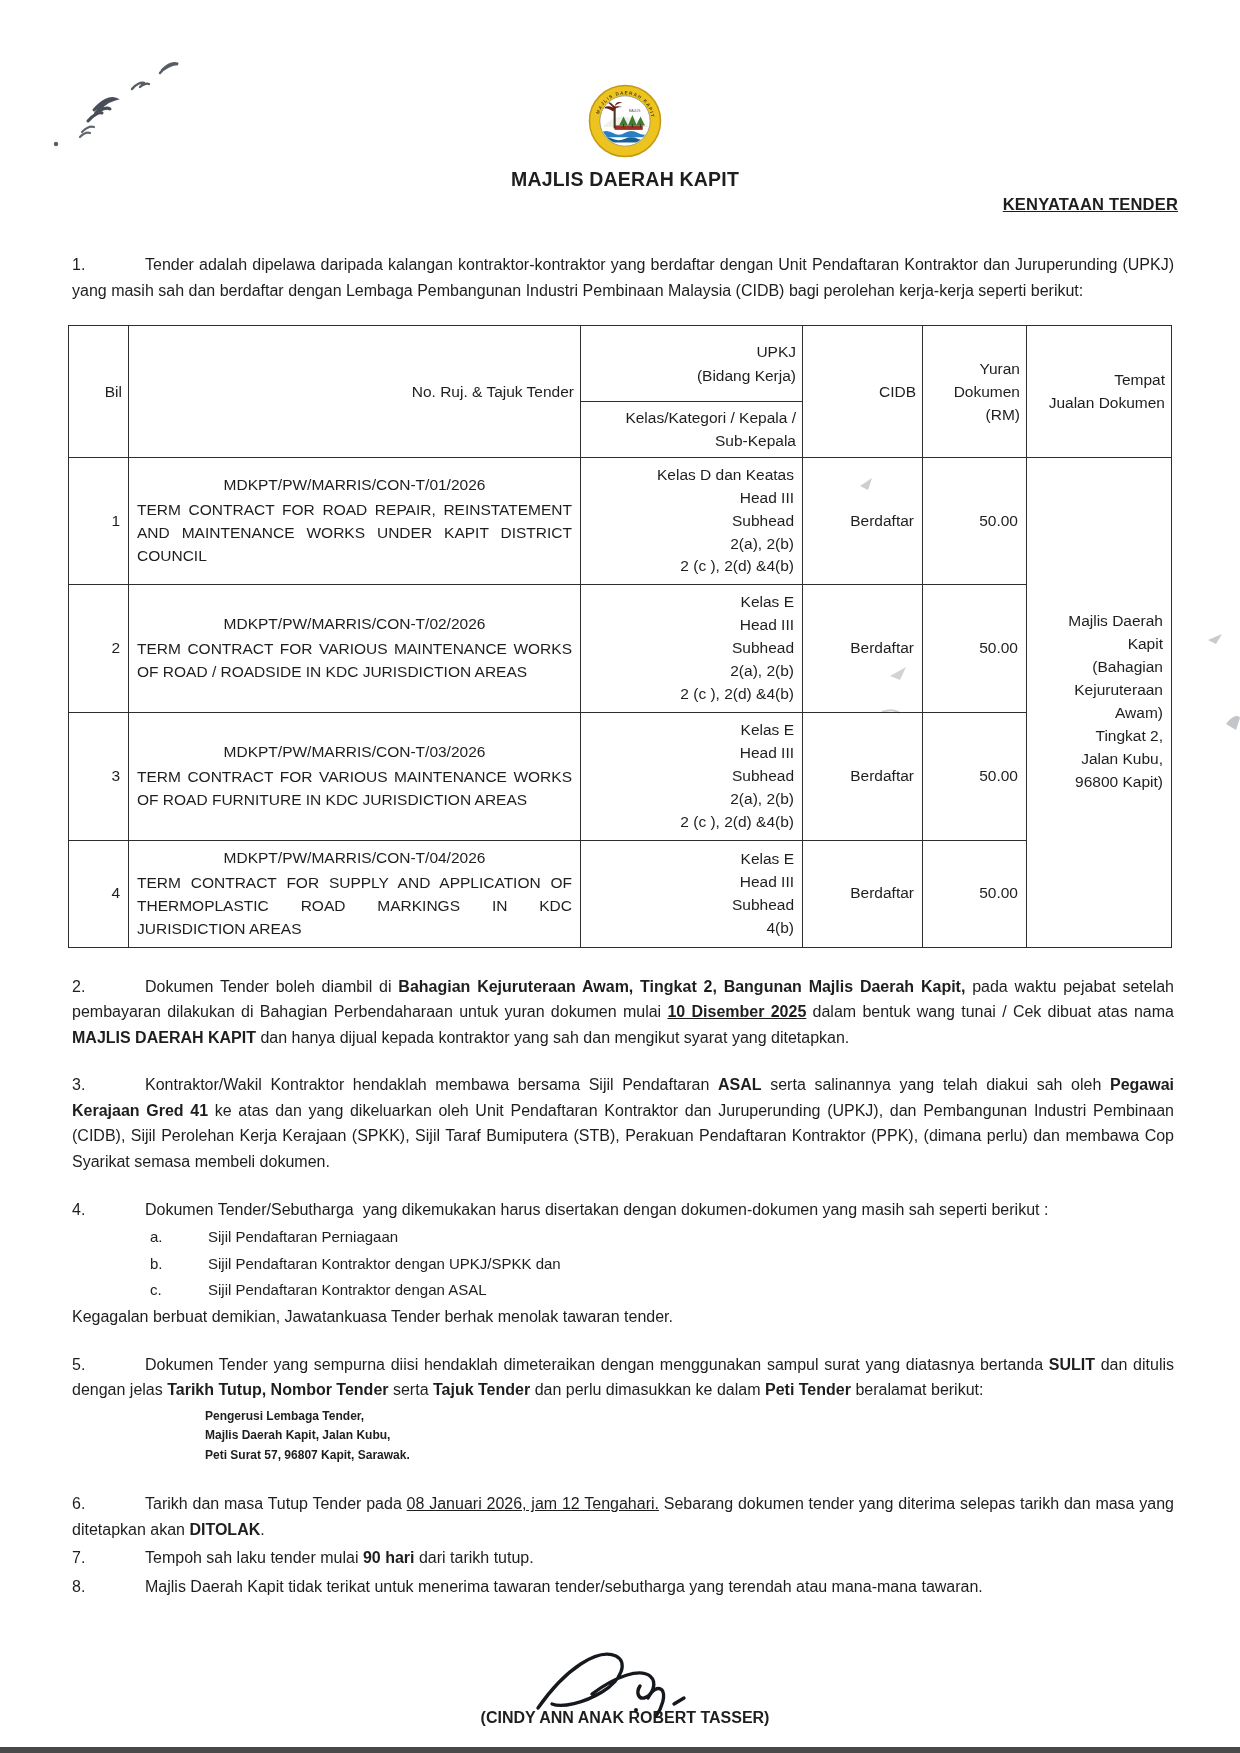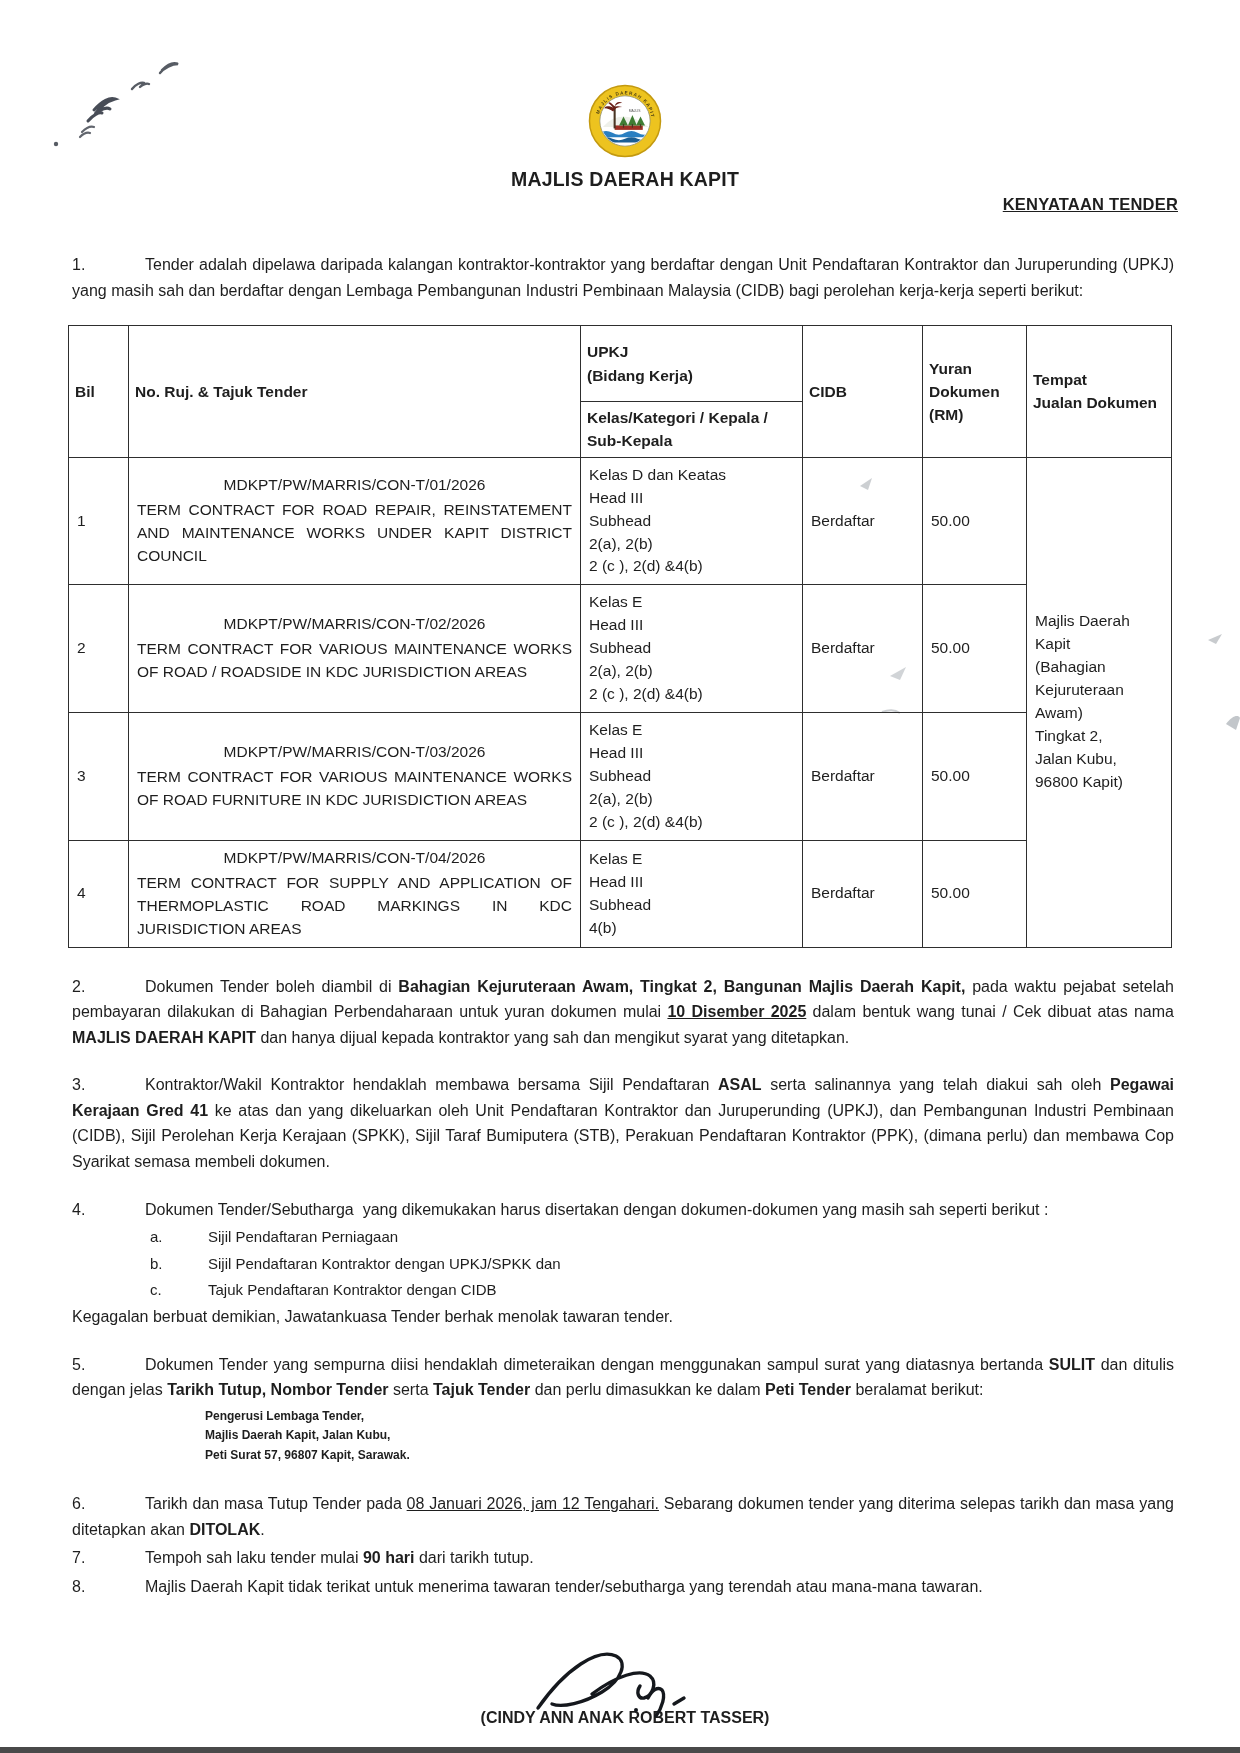--- a/index.html
+++ b/index.html
@@ -14,24 +14,24 @@
   .doc-title{ text-align:center;font-weight:700;font-size:19.5px;letter-spacing:.2px;margin:2px 0 4px 0;}
   .doc-subtitle{text-align:right;font-weight:700;font-size:16.5px;text-decoration:underline;margin:0 0 38px 0;letter-spacing:.2px;}
   
   .para{font-size:16px;line-height:1.6;text-align:justify;margin:0 4px 22px 0;}
   .para .pnum{display:inline-block;width:73px;font-weight:400;}
   .para.tight{margin-bottom:3px;}
   .rich span{white-space:pre-wrap;}
   
   table.tender{border-collapse:collapse;width:1103px;margin:0 0 26px -4px;table-layout:fixed;}
   table.tender,.tender th,.tender td{border:1.5px solid #2e2e2e;}
-  .tender th{font-size:15.5px;font-weight:700;text-align:left;vertical-align:middle;padding:4px 6px;line-height:1.5;}
+  .tender th{font-size:15.5px;font-weight:400;text-align:right;vertical-align:middle;padding:4px 6px;line-height:1.5;}
   .tender td{font-size:15.5px;vertical-align:middle;padding:6px 8px;line-height:1.48;}
   .pre{white-space:pre-line;}
-  .cell-center{text-align:left;}
+  .cell-center{text-align:right;}
   .cell-ref{padding-left:14px;padding-right:10px;}
   .cell-ref .ref-no{text-align:center;margin-bottom:2px;}
   .cell-ref .ref-title{text-align:justify;}
   .upkj-sub{border-top:1.5px solid #2e2e2e;}
   
   .sublist{margin:0 0 2px 78px;font-size:15px;line-height:1.62;}
   .sublist .letter{display:inline-block;width:58px;}
   .plain-line{font-size:16px;line-height:1.6;margin:0 0 22px 0;}
   
   .address{margin:4px 0 26px 133px;font-weight:700;font-size:12px;line-height:1.62;}
@@ -193,21 +193,21 @@
   </tbody>
     </table>
 
   <p class="para rich"><span class="pnum">2.</span><span><span>Dokumen Tender boleh diambil di </span><span style="font-weight: 700;">Bahagian Kejuruteraan Awam, Tingkat 2, Bangunan Majlis Daerah Kapit,</span><span> pada waktu pejabat setelah pembayaran dilakukan di Bahagian Perbendaharaan untuk yuran dokumen mulai </span><span style="font-weight: 700; text-decoration: underline;">10 Disember 2025</span><span> dalam bentuk wang tunai / Cek dibuat atas nama </span><span style="font-weight: 700;">MAJLIS DAERAH KAPIT</span><span> dan hanya dijual kepada kontraktor yang sah dan mengikut syarat yang ditetapkan.</span></span></p>
 
   <p class="para rich"><span class="pnum">3.</span><span><span>Kontraktor/Wakil Kontraktor hendaklah membawa bersama Sijil Pendaftaran </span><span style="font-weight: 700;">ASAL</span><span> serta salinannya yang telah diakui sah oleh </span><span style="font-weight: 700;">Pegawai Kerajaan Gred 41</span><span> ke atas dan yang dikeluarkan oleh Unit Pendaftaran Kontraktor dan Juruperunding (UPKJ), dan Pembangunan Industri Pembinaan (CIDB), Sijil Perolehan Kerja Kerajaan (SPKK), Sijil Taraf Bumiputera (STB), Perakuan Pendaftaran Kontraktor (PPK), (dimana perlu) dan membawa Cop Syarikat semasa membeli dokumen.</span></span></p>
 
   <p class="para rich tight"><span class="pnum">4.</span><span><span>Dokumen Tender/Sebutharga  yang dikemukakan harus disertakan dengan dokumen-dokumen yang masih sah seperti berikut :</span></span></p>
   <div class="sublist"><span class="letter">a.</span><span>Sijil Pendaftaran Perniagaan</span></div>
   <div class="sublist"><span class="letter">b.</span><span>Sijil Pendaftaran Kontraktor dengan UPKJ/SPKK dan</span></div>
-  <div class="sublist"><span class="letter">c.</span><span>Tajuk Pendaftaran Kontraktor dengan CIDB</span></div>
+  <div class="sublist"><span class="letter">c.</span><span>Sijil Pendaftaran Kontraktor dengan ASAL</span></div>
   <div class="plain-line">Kegagalan berbuat demikian, Jawatankuasa Tender berhak menolak tawaran tender.</div>
 
   <p class="para rich tight"><span class="pnum">5.</span><span><span>Dokumen Tender yang sempurna diisi hendaklah dimeteraikan dengan menggunakan sampul surat yang diatasnya bertanda </span><span style="font-weight: 700;">SULIT</span><span> dan ditulis dengan jelas </span><span style="font-weight: 700;">Tarikh Tutup, Nombor Tender</span><span> serta </span><span style="font-weight: 700;">Tajuk Tender</span><span> dan perlu dimasukkan ke dalam </span><span style="font-weight: 700;">Peti Tender</span><span> beralamat berikut:</span></span></p>
   <div class="address">
     <div>Pengerusi Lembaga Tender,</div>
     <div>Majlis Daerah Kapit, Jalan Kubu,</div>
     <div>Peti Surat 57, 96807 Kapit, Sarawak.</div>
   </div>
 
   <p class="para rich tight"><span class="pnum">6.</span><span><span>Tarikh dan masa Tutup Tender pada </span><span style="font-weight: 400; text-decoration: underline;">08 Januari 2026, jam 12 Tengahari.</span><span> Sebarang dokumen tender yang diterima selepas tarikh dan masa yang ditetapkan akan </span><span style="font-weight: 700;">DITOLAK</span><span>.</span></span></p>

